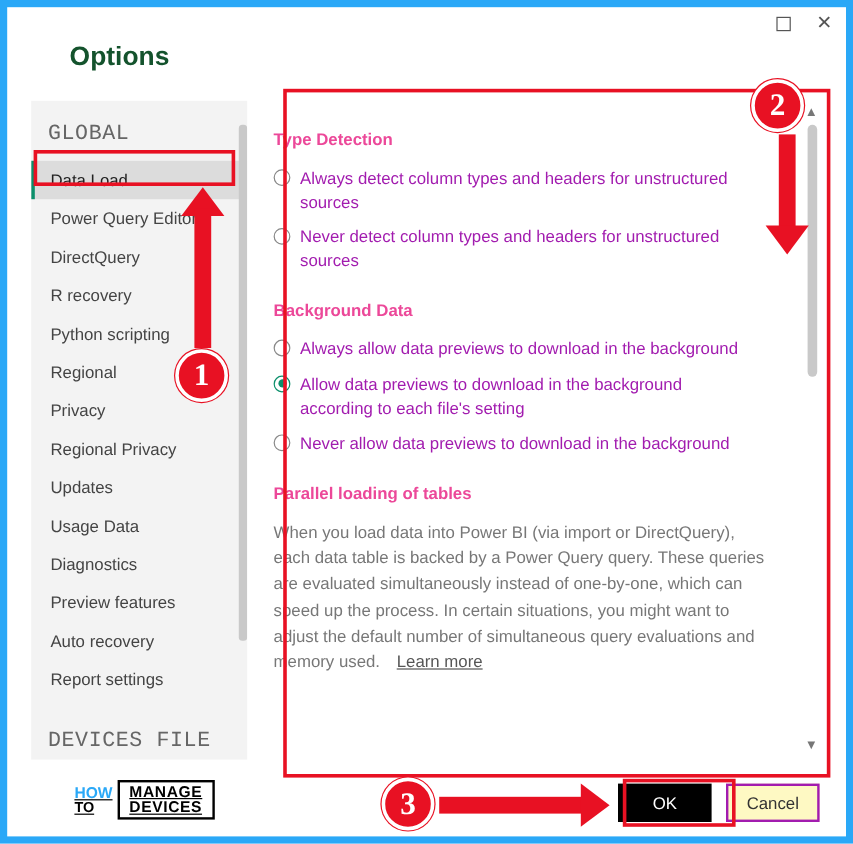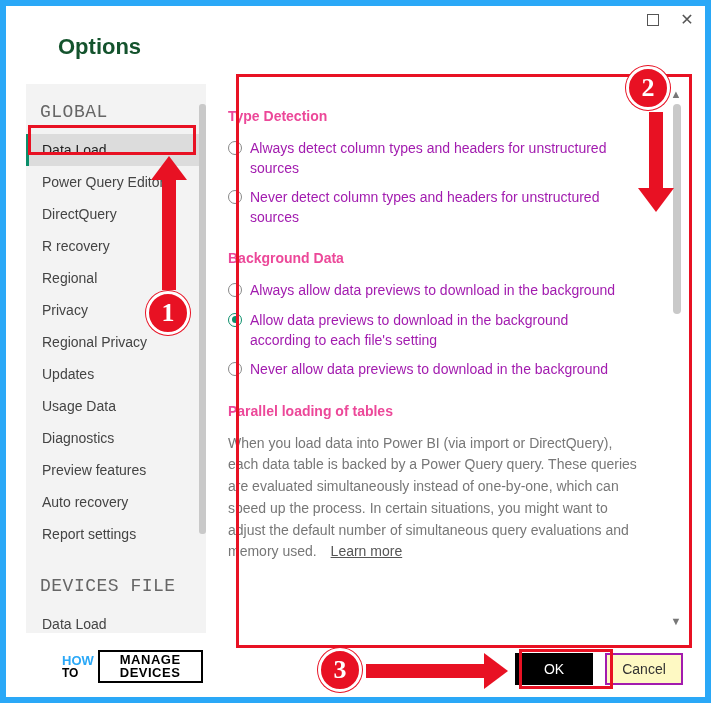--- a/index.html
+++ b/index.html
@@ -94,25 +94,25 @@
   .a1 .shaft { left:11px; top:0; width:14px; height:116px; }
   .a1 .head { left:0; top:-18px; border-left:18px solid transparent; border-right:18px solid transparent; border-bottom:24px solid #e81123; }
   
   .a2 .shaft { left:11px; top:0; width:14px; height:78px; }
   .a2 .head { left:0; top:76px; border-left:18px solid transparent; border-right:18px solid transparent; border-top:24px solid #e81123; }
   
   .a3 .shaft { left:0; top:11px; width:120px; height:14px; }
   .a3 .head { left:118px; top:0; border-top:18px solid transparent; border-bottom:18px solid transparent; border-left:24px solid #e81123; }
   
   .watermark {
-    position:absolute; left:56px; bottom:14px; display:flex; align-items:center; gap:4px; font-weight:800;
+    position:absolute; left:56px; bottom:14px; display:flex; align-items:center; gap:4px; font-weight:800;text-decoration:underline;
   }
   .watermark .how { font-size:12px; line-height:1; color:#000;}
   .watermark .how .h1 { color:#2aa8f7; font-size:13px;}
-  .watermark .box { border:2.5px solid #000; padding:1px 20px; font-size:13px; line-height:1.05; letter-spacing:0.5px;}
+  .watermark .box { border:2.5px solid #000; padding:1px 8px; font-size:13px; line-height:1.05; letter-spacing:0.5px;}
 </style>
 </head>
 <body>
 
 <div class="window">
 
   <div class="titlebar">
     <div class="win-btn">
         <div class="win-max"></div>
       </div>
@@ -122,20 +122,21 @@
   <div class="page-title">Options</div>
 
   <div class="body">
 
     <div class="sidebar">
       <div class="sec-head">GLOBAL</div>
       <div class="nav-item active">Data Load</div>
       <div class="nav-item">Power Query Editor</div>
       <div class="nav-item">DirectQuery</div>
       <div class="nav-item">R recovery</div>
+      <div class="nav-item">Python scripting</div>
       <div class="nav-item">Regional</div>
       <div class="nav-item">Privacy</div>
       <div class="nav-item">Regional Privacy</div>
       <div class="nav-item">Updates</div>
       <div class="nav-item">Usage Data</div>
       <div class="nav-item">Diagnostics</div>
       <div class="nav-item">Preview features</div>
       <div class="nav-item">Auto recovery</div>
       <div class="nav-item">Report settings</div>
 

